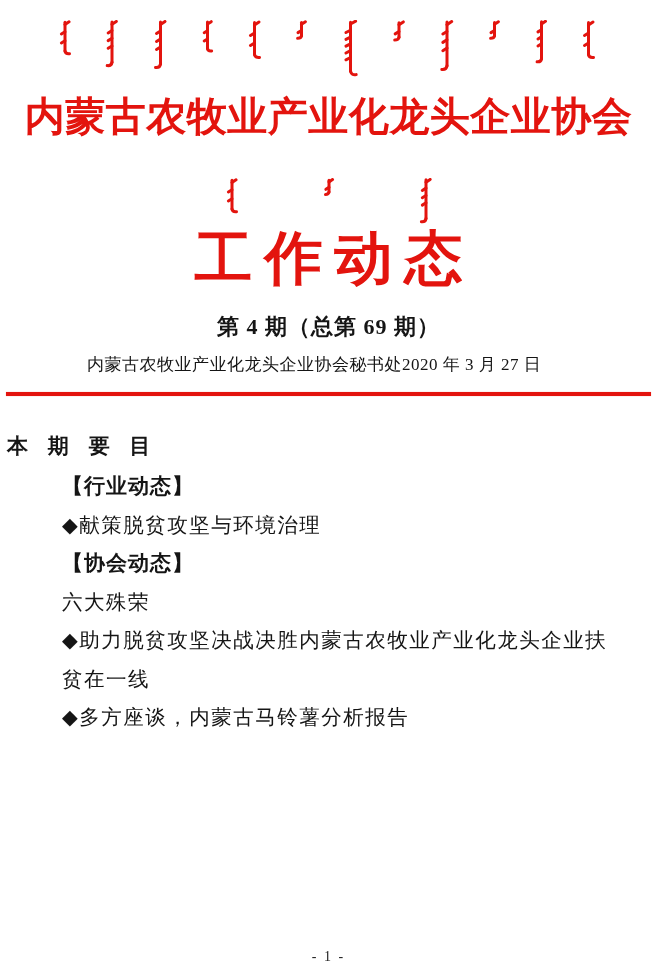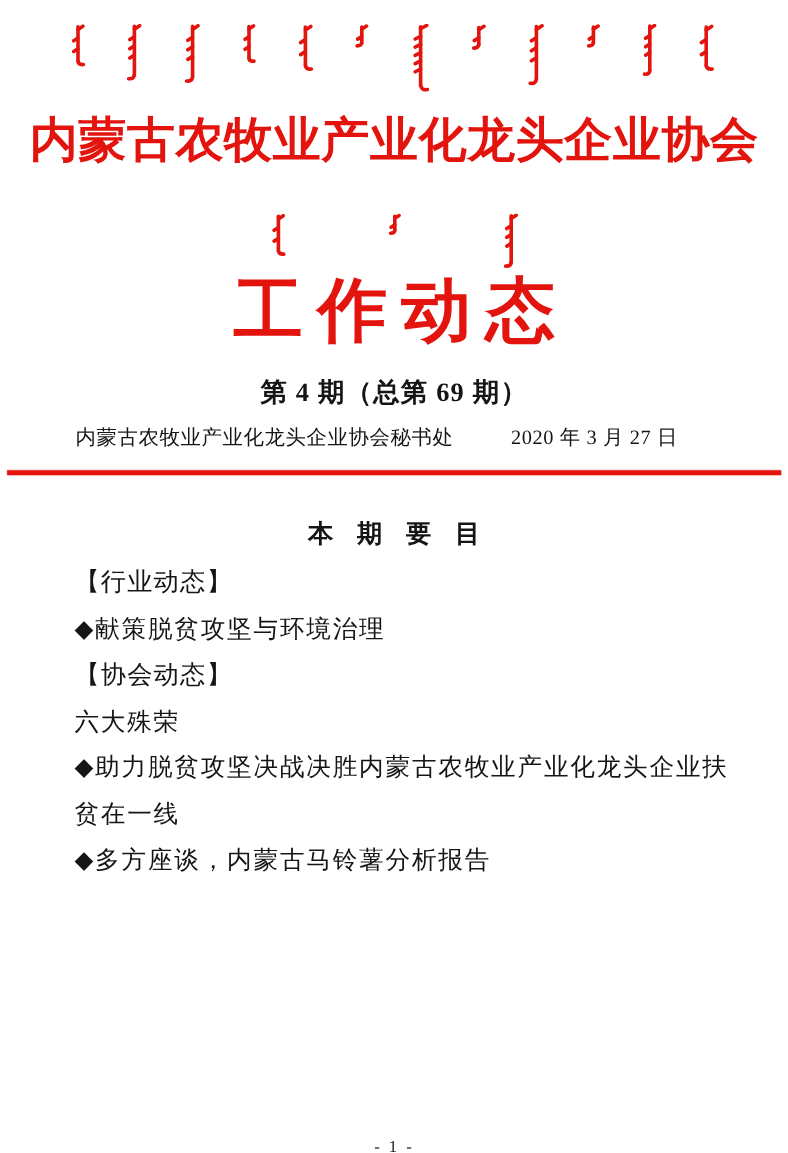--- a/index.html
+++ b/index.html
@@ -45,50 +45,49 @@
   }
 
   .issue-line {
     margin-top: 24px;
     text-align: center;
     font-size: 22px; font-weight: bold;
     line-height: 29px; letter-spacing: 1px;
   }
 
   .pub-row {
-    display: flex; justify-content: space-between; align-items: baseline;
+    display: flex; justify-content: center; align-items: baseline;
     margin: 11px 92px 0 63px;
     font-size: 17px; line-height: 25px; letter-spacing: 0.5px;
   }
 
   .red-rule {
     height: 4px; background: var(--red);
     margin: 15px 6px 0 6px;
     border: none;
     box-shadow: 0 0 1px rgba(227,20,14,.6);
   }
 
   
   .toc-title {
     margin: 36px 0 0; padding: 0;
-    text-align: center;
     font-family: "Liberation Sans", "DejaVu Sans", sans-serif;
     font-size: 21px; font-weight: bold;
     line-height: 27px; letter-spacing: 7px;
     text-indent: 7px;
   }
   .toc-entries { margin: 8px 62px 0 62px; }
   .toc-line {
     font-size: 20.5px; line-height: 38.5px;
     letter-spacing: 1.5px;
     white-space: nowrap;
   }
   .toc-section {
     font-family: "Liberation Sans", "DejaVu Sans", sans-serif;
-    font-weight: normal; font-size: 21px; letter-spacing: 1px;
+    font-weight: bold; font-size: 21px; letter-spacing: 1px;
   }
 
   .page-number {
     position: absolute; left: 0; right: 0; bottom: 16px;
     text-align: center;
     font-size: 14px; letter-spacing: 2px;
     color: #222;
   }
 </style>
 </head>

